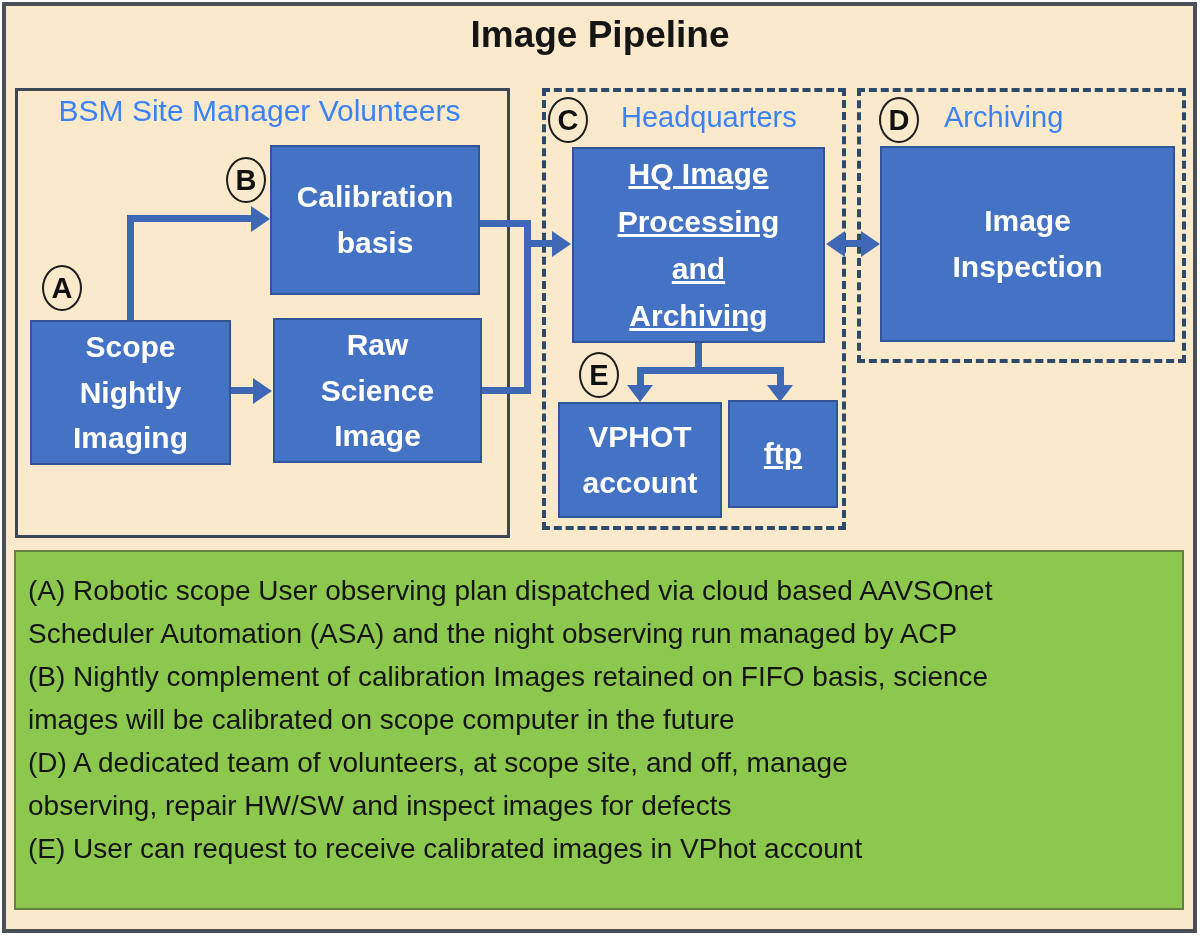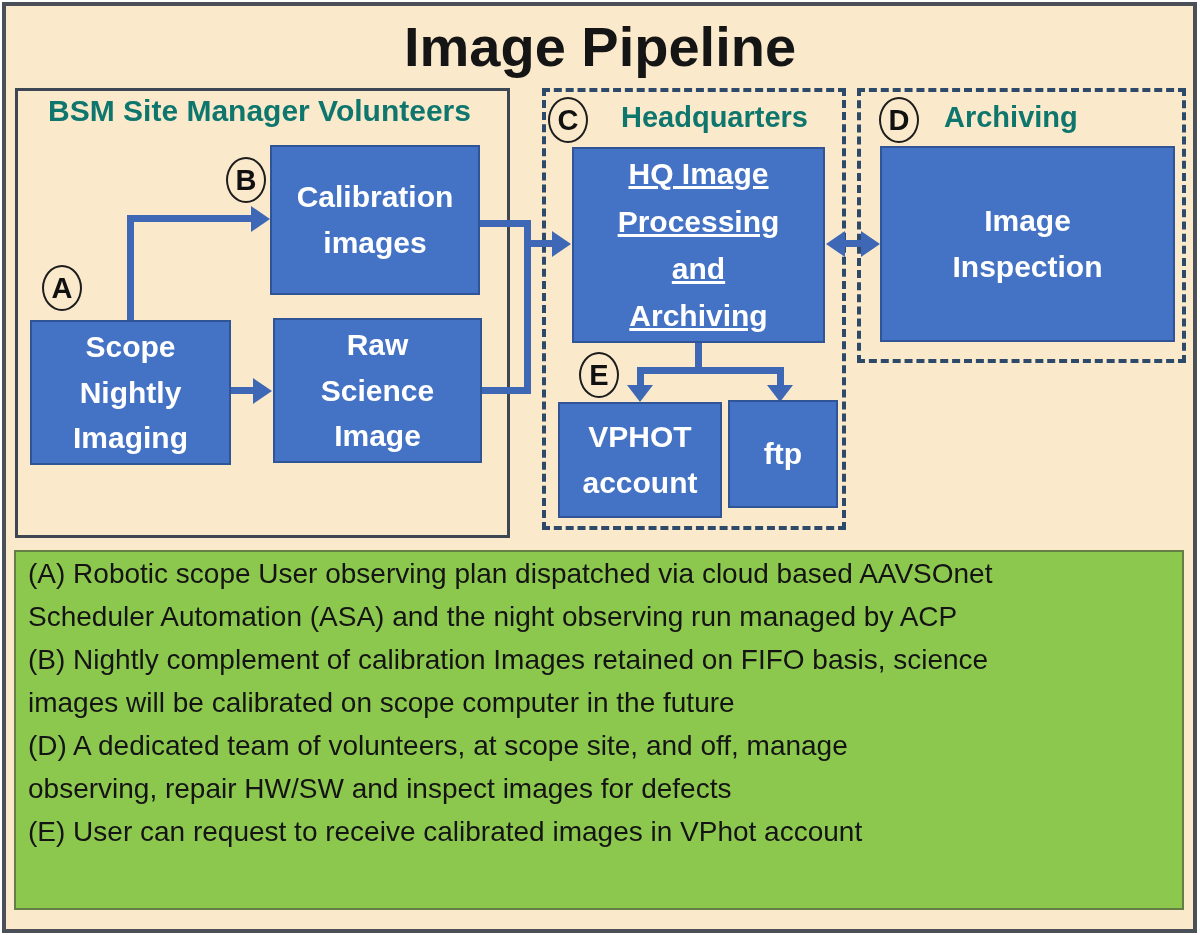--- a/index.html
+++ b/index.html
@@ -6,30 +6,30 @@
   .canvas{
     position:relative;width:1200px;height:935px;overflow:hidden;
     font-family:"Liberation Sans",sans-serif;background:#ffffff;
   }
   .frame{
     position:absolute;left:2px;top:2px;width:1187px;height:923px;
     border:4px solid #4A4F58;background:#FAEACB;
   }
   .title{
     position:absolute;left:0;top:14px;width:1200px;text-align:center;
-    font-size:56px;font-weight:700;color:#151515;white-space:nowrap;
+    font-size:37px;font-weight:700;color:#151515;white-space:nowrap;
   }
   .group-solid{
     position:absolute;border:3px solid #3D4653;background:transparent;
   }
   .group-dashed{
     position:absolute;border:4px dashed #2E4A6B;background:transparent;
   }
   .group-label{
-    position:absolute;font-weight:700;color:#0f766e;white-space:nowrap;
+    position:absolute;font-weight:400;color:#3b82f6;white-space:nowrap;
   }
   .bsm-label{left:15px;top:94px;width:489px;text-align:center;font-size:30px;}
   .hq-label{left:621px;top:101px;font-size:29px;}
   .vol-label{left:944px;top:101px;font-size:29px;}
   .badge{
     position:absolute;width:36px;height:42px;border:2.5px solid #1D1D1D;
     border-radius:50%;display:flex;align-items:center;justify-content:center;
     font-size:29px;font-weight:700;color:#111;background:transparent;
   }
   .node{
@@ -39,21 +39,21 @@
     text-align:center;white-space:pre-line;box-sizing:border-box;
   }
   .seg{position:absolute;background:#3E68B5;}
   .tri{position:absolute;width:0;height:0;}
   .tri-right{border-top:13px solid transparent;border-bottom:13px solid transparent;border-left:19px solid #3E68B5;}
   .tri-left{border-top:13px solid transparent;border-bottom:13px solid transparent;border-right:19px solid #3E68B5;}
   .tri-down{border-left:13px solid transparent;border-right:13px solid transparent;border-top:17px solid #3E68B5;}
   .notes{
     position:absolute;left:14px;top:550px;width:1170px;height:360px;
     background:#8DC84E;border:2px solid #647E45;box-sizing:border-box;
-    padding:0 12px;color:#141414;
+    padding:17px 12px;color:#141414;
   }
   .note{
     margin:0;font-size:28px;line-height:43px;white-space:pre-line;
   }
 </style>
 </head>
 <body>
 
 <div class="canvas">
 
@@ -107,31 +107,31 @@
     <div class="seg" style="left:637px;top:367px;width:7px;height:20px;"></div>
     <div class="tri tri-down" style="left:627px;top:385px;"></div>
     <div class="seg" style="left:777px;top:367px;width:7px;height:20px;"></div>
     <div class="tri tri-down" style="left:767px;top:385px;"></div>
   </div>
 
   <div class="node" style="left:30px;top:320px;width:201px;height:145px;">Scope
 Nightly
 Imaging</div>
   <div class="node" style="left:270px;top:145px;width:210px;height:150px;">Calibration
-images</div>
+basis</div>
   <div class="node" style="left:273px;top:318px;width:209px;height:145px;">Raw
 Science
 Image</div>
   <div class="node" style="left:572px;top:147px;width:253px;height:196px;line-height:1.58;text-decoration:underline;">HQ Image
 Processing
 and
 Archiving</div>
   <div class="node" style="left:558px;top:402px;width:164px;height:116px;">VPHOT
 account</div>
-  <div class="node" style="left:728px;top:400px;width:110px;height:108px;">ftp</div>
+  <div class="node" style="left:728px;top:400px;width:110px;height:108px;text-decoration:underline;">ftp</div>
   <div class="node" style="left:880px;top:146px;width:295px;height:196px;">Image
 Inspection</div>
 
   <div class="notes">
     <p class="note">(A) Robotic scope User observing plan dispatched via cloud based AAVSOnet
 Scheduler Automation (ASA) and the night observing run managed by ACP</p>
     <p class="note">(B) Nightly complement of calibration Images retained on FIFO basis, science
 images will be calibrated on scope computer in the future</p>
     <p class="note">(D) A dedicated team of volunteers, at scope site, and off, manage
 observing, repair HW/SW and inspect images for defects</p>

